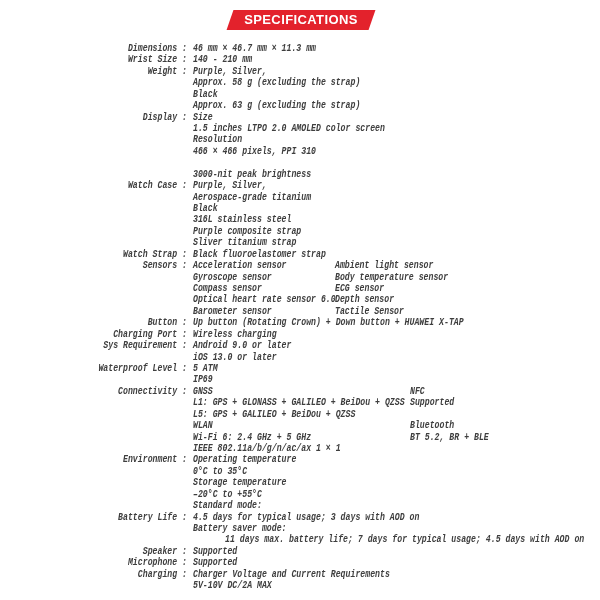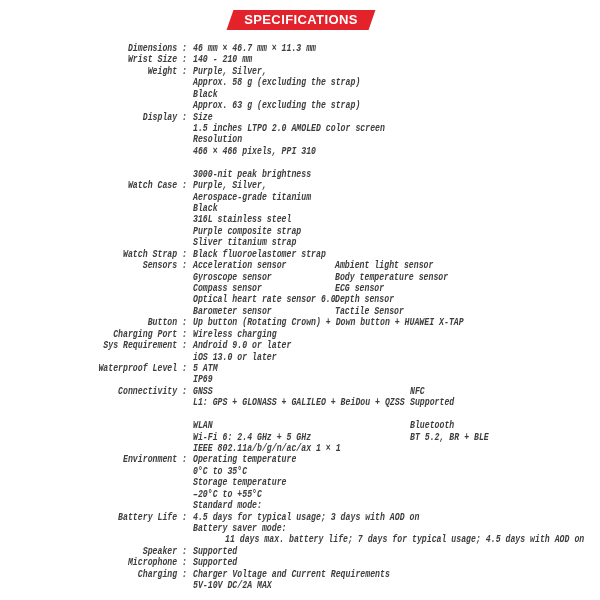--- a/index.html
+++ b/index.html
@@ -258,20 +258,25 @@
     <span class="val">GNSS</span>
     <span class="val2 c2-connectivity">NFC</span>
   </div>
 
   <div class="row" style="top: 397.33px; padding-left: 19px;">
     <span class="lbl"></span>
     <span class="val">L1: GPS + GLONASS + GALILEO + BeiDou + QZSS</span>
     <span class="val2 c2-connectivity">Supported</span>
   </div>
 
+  <div class="row" style="top: 408.76px;">
+    <span class="lbl"></span>
+    <span class="val">L5: GPS + GALILEO + BeiDou + QZSS</span>
+
+  </div>
 
   <div class="row" style="top: 420.19px;">
     <span class="lbl"></span>
     <span class="val">WLAN</span>
     <span class="val2 c2-connectivity">Bluetooth</span>
   </div>
 
   <div class="row" style="top: 431.62px;">
     <span class="lbl"></span>
     <span class="val">Wi-Fi 6: 2.4 GHz + 5 GHz</span>

